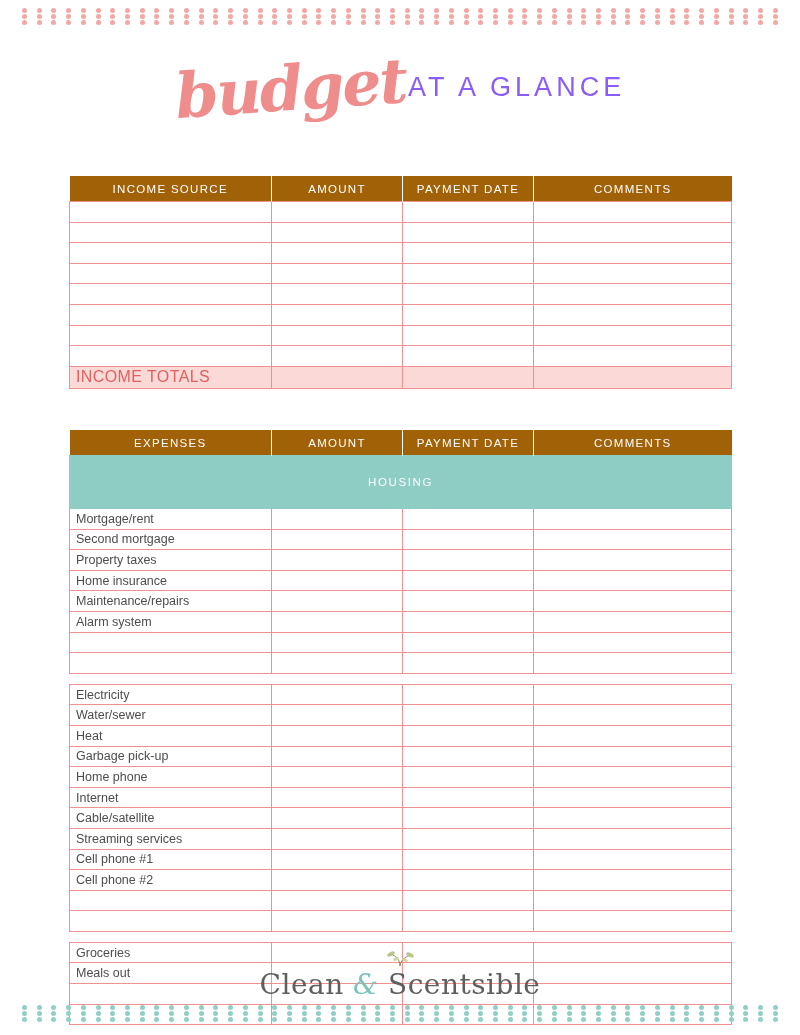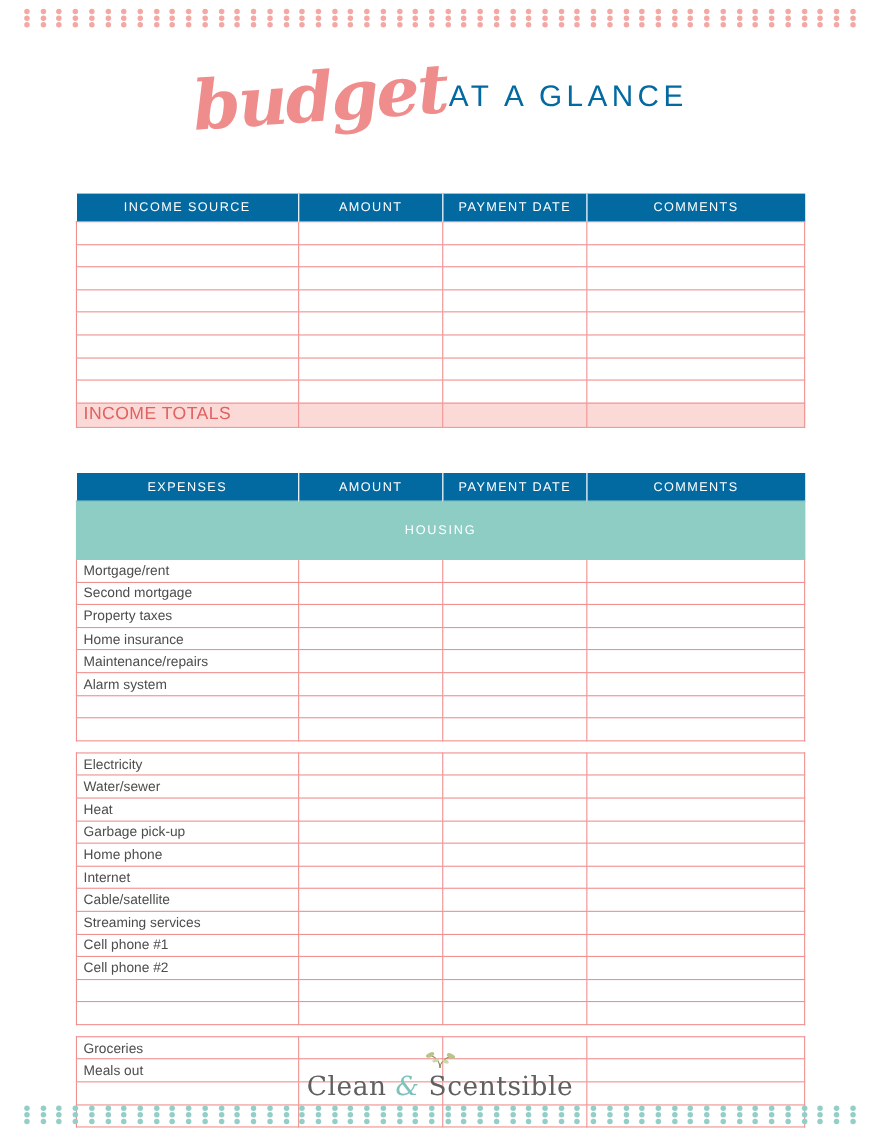--- a/index.html
+++ b/index.html
@@ -64,21 +64,21 @@
     color: #ef8d8c;
     letter-spacing: -2px;
     display: inline-block;
     transform: rotate(-4deg);
     margin-right: -6px;
   }
   .glance-title {
     font-family: "Liberation Sans", sans-serif;
     font-size: 27px;
     letter-spacing: 4px;
-    color: #0369a1;
+    color: #8b5cf6;
     display: inline-block;
     vertical-align: 14px;
     margin-left: 8px;
   }
 
   
   table {
     border-collapse: collapse;
     table-layout: fixed;
   }
@@ -89,21 +89,21 @@
   }
   #income-table { top: 176px; }
   #expense-table { top: 430px; }
 
   .budget-table col.c1 { width: 202px; }
   .budget-table col.c2 { width: 131px; }
   .budget-table col.c3 { width: 131px; }
   .budget-table col.c4 { width: 198px; }
 
   .budget-table th {
-    background: #0369a1;
+    background: #a16207;
     color: #ffffff;
     font-size: 11.5px;
     font-weight: normal;
     letter-spacing: 1.3px;
     height: 23px;
     border-right: 1px solid #ffffff;
     text-align: center;
   }
   .budget-table th:last-child { border-right: none; }
 
@@ -147,21 +147,21 @@
   
   .footer {
     position: absolute;
     left: 0;
     bottom: 34px;
     width: 800px;
     text-align: center;
   }
   .logo-text {
     font-family: "DejaVu Serif", serif;
-    font-size: 24px;
+    font-size: 28px;
     color: #5f5f5f;
     letter-spacing: 0.5px;
   }
   .logo-amp {
     color: #7cc3bb;
     font-style: italic;
   }
   .logo-mark {
     display: block;
     margin: 0 auto 1px auto;

